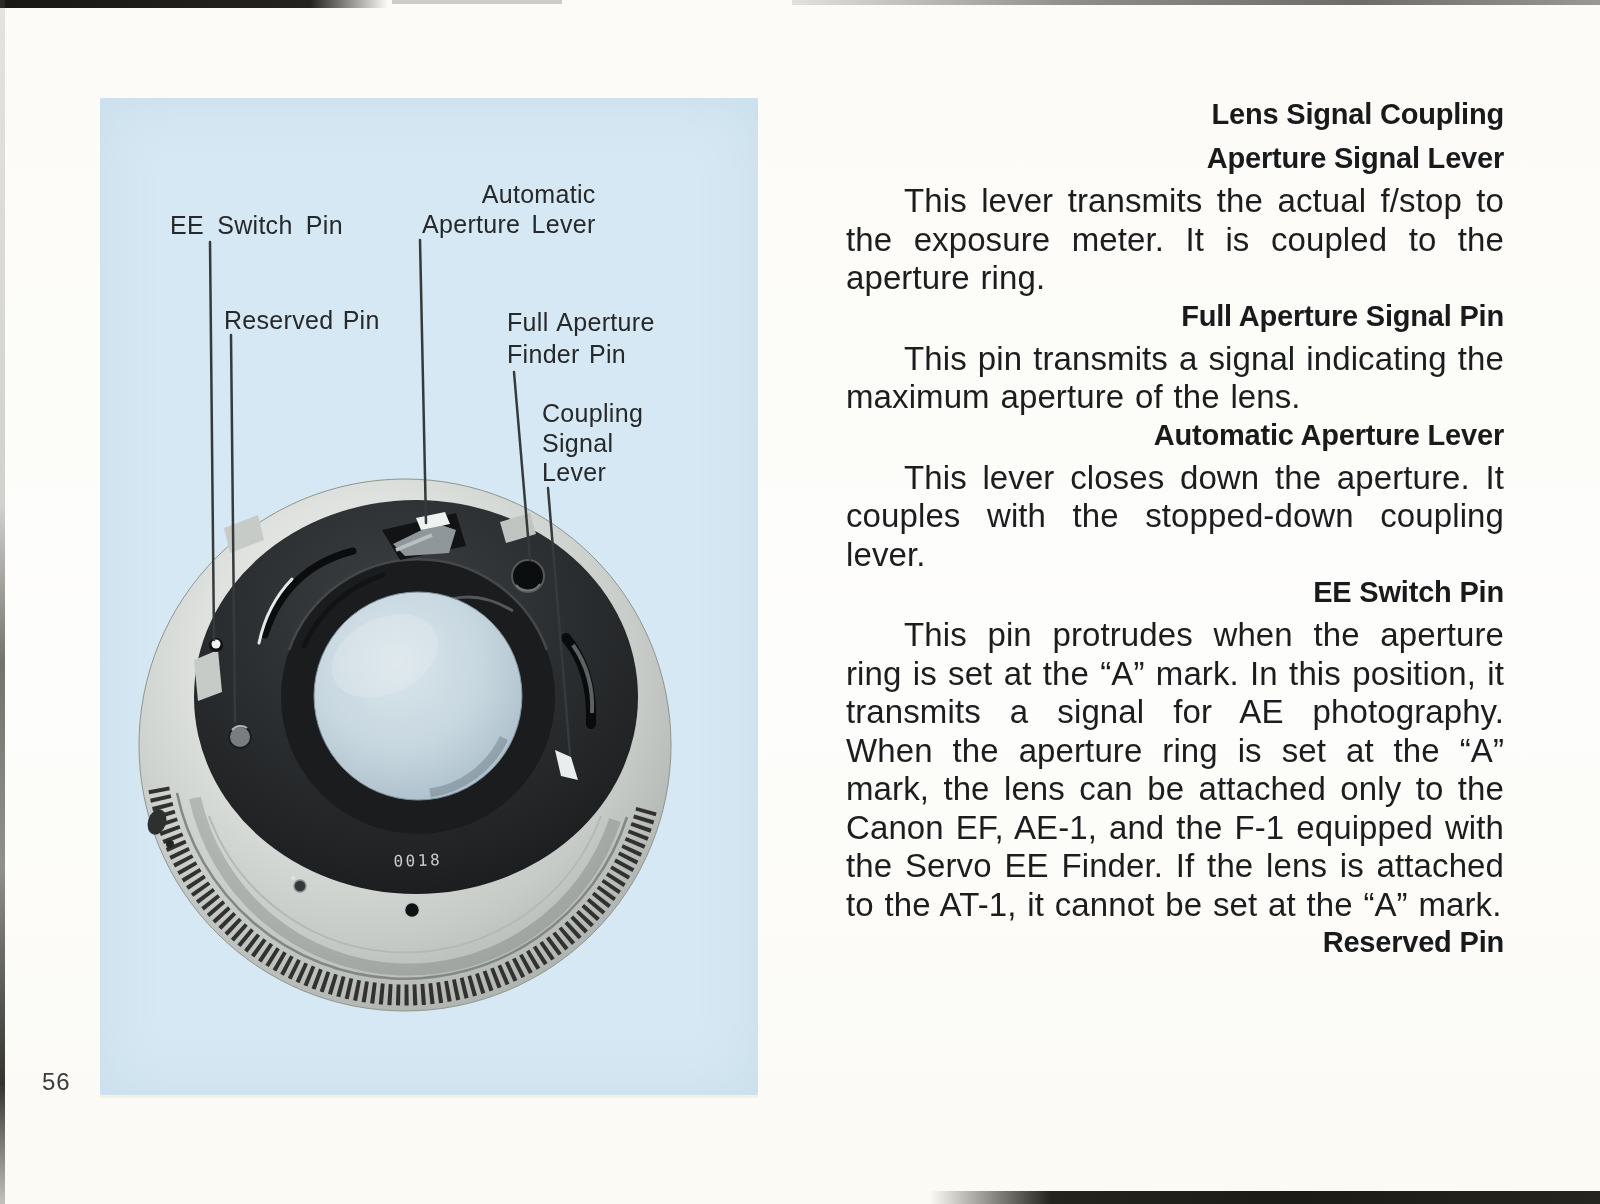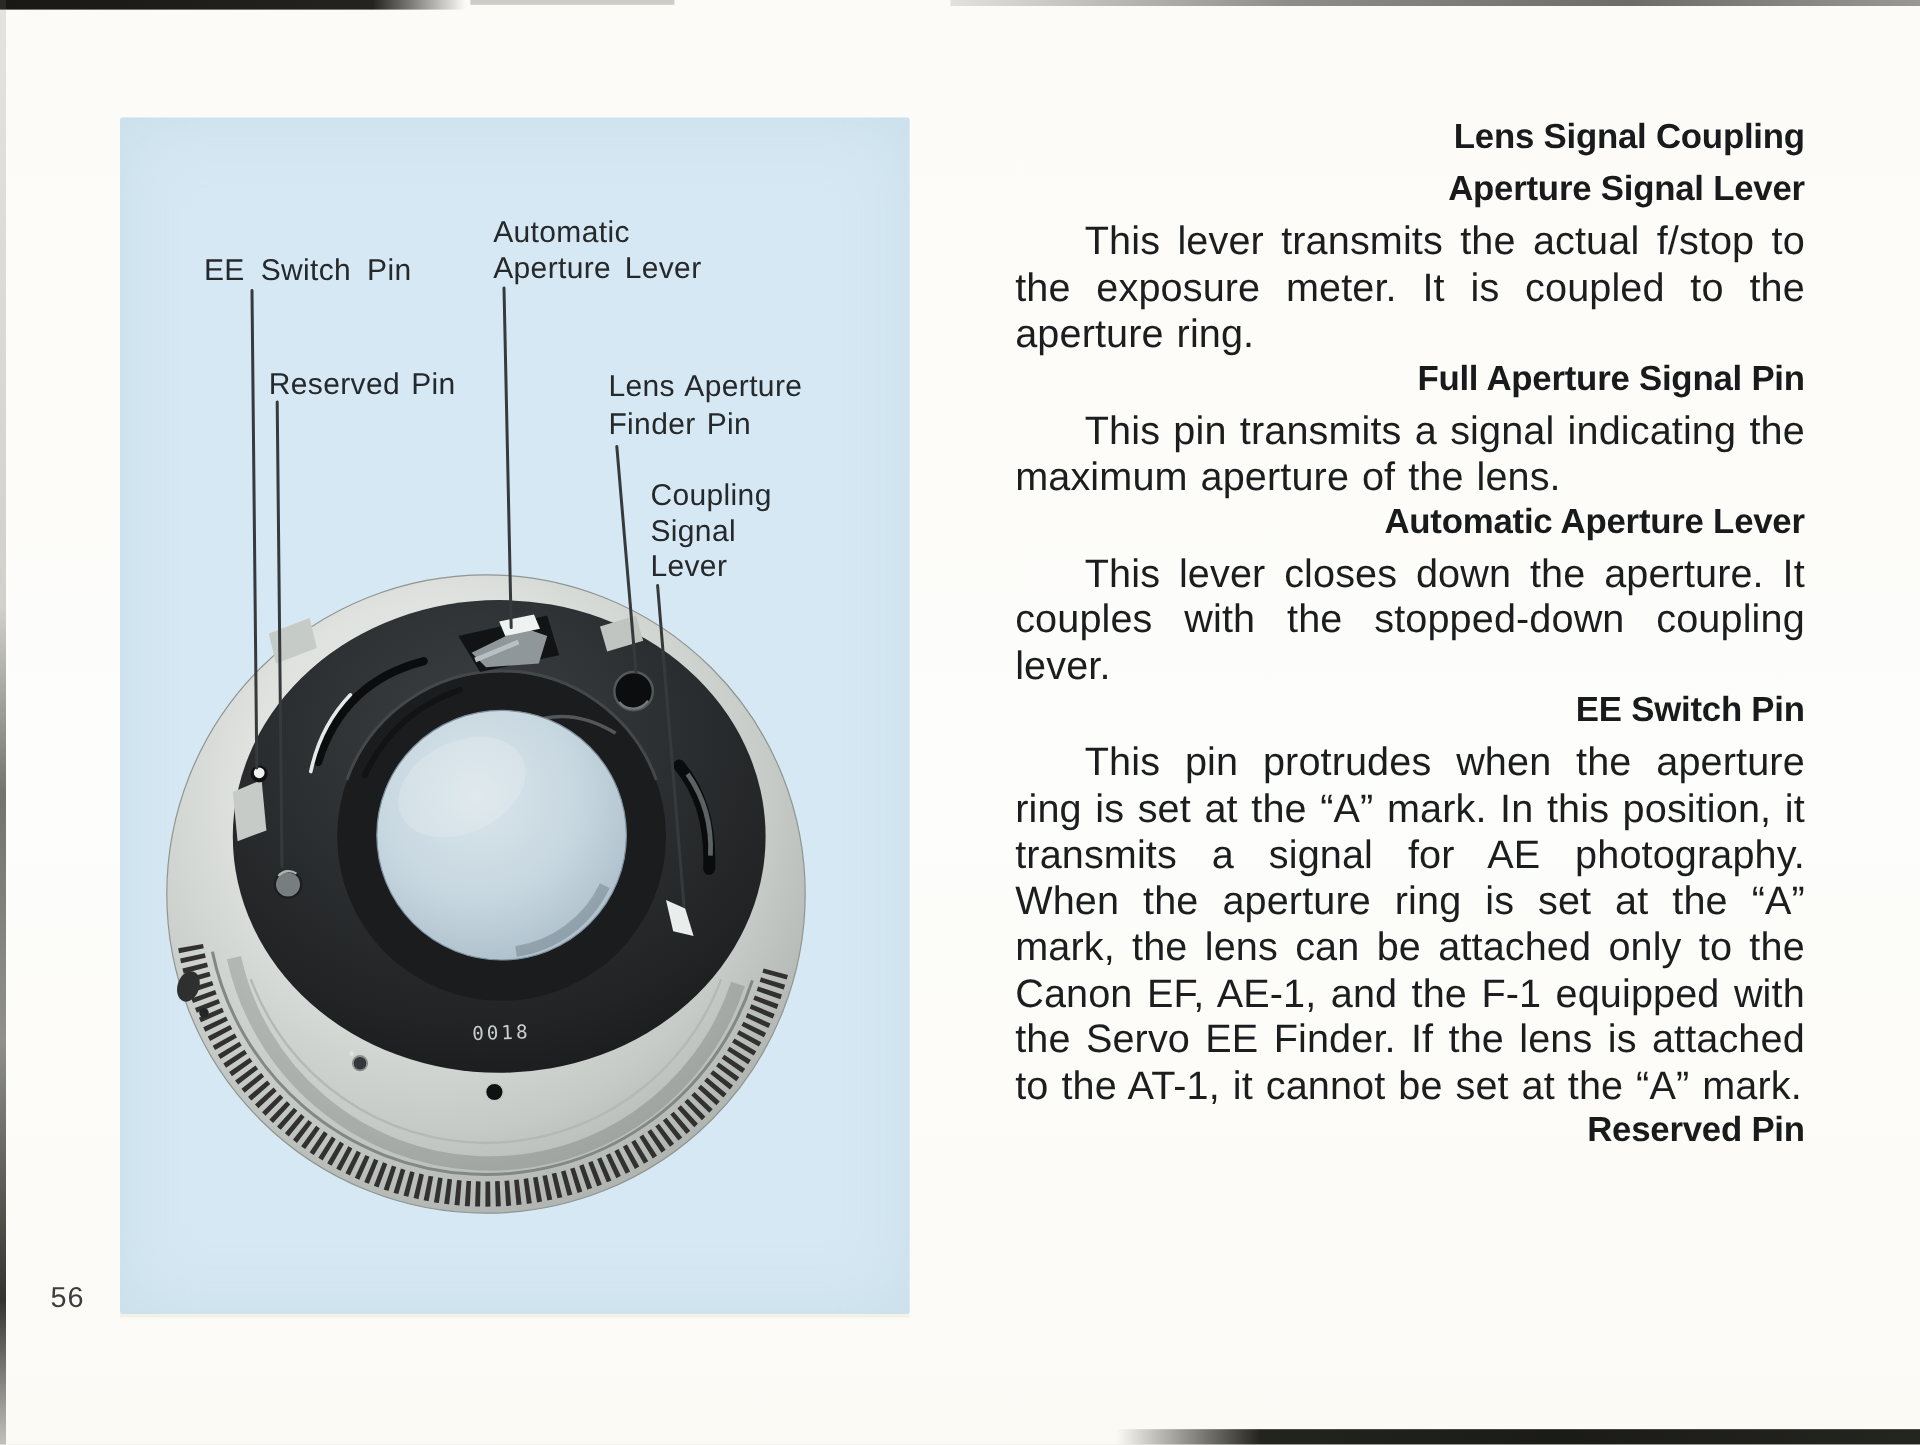--- a/index.html
+++ b/index.html
@@ -21,21 +21,21 @@
   .figure-panel{
     position:absolute;left:100px;top:98px;width:658px;height:997px;
     background:#d6e8f3;border-radius:2px;
     box-shadow:inset 0 0 60px rgba(190,215,228,.6);
   }
   .fig-label{
     position:absolute;font-size:25px;line-height:29px;color:#26292b;
     letter-spacing:.3px;white-space:nowrap;
   }
   .lbl-ee{left:70px;top:113px;word-spacing:6px;}
-  .lbl-auto{left:311px;top:81px;line-height:30px;word-spacing:4px;}
+  .lbl-auto{left:322px;top:81px;line-height:30px;word-spacing:4px;text-align:right;}
   .lbl-res{left:124px;top:208px;word-spacing:2px;}
   .lbl-full{left:407px;top:208px;line-height:32px;word-spacing:2px;}
   .lbl-asl{left:442px;top:301px;line-height:29.5px;}
   .lens-photo{position:absolute;left:0;top:0;}
 
   
   .article{position:absolute;left:846px;top:96px;width:658px;}
   .article h1,.article h2{
     font-size:29px;line-height:36px;margin:0;font-weight:700;color:#181a1b;
     letter-spacing:-.2px;
@@ -166,21 +166,21 @@
       </g>
     </svg>
 
     <div class="fig-label lbl-ee">EE Switch Pin</div>
     <div class="fig-label lbl-auto">
       <div>Automatic</div>
       <div>Aperture Lever</div>
     </div>
     <div class="fig-label lbl-res">Reserved Pin</div>
     <div class="fig-label lbl-full">
-      <div>Lens Aperture</div>
+      <div>Full Aperture</div>
       <div>Finder Pin</div>
     </div>
     <div class="fig-label lbl-asl">
       <div>Coupling</div>
       <div>Signal</div>
       <div>Lever</div>
     </div>
   </div>
 
   <div class="article">

